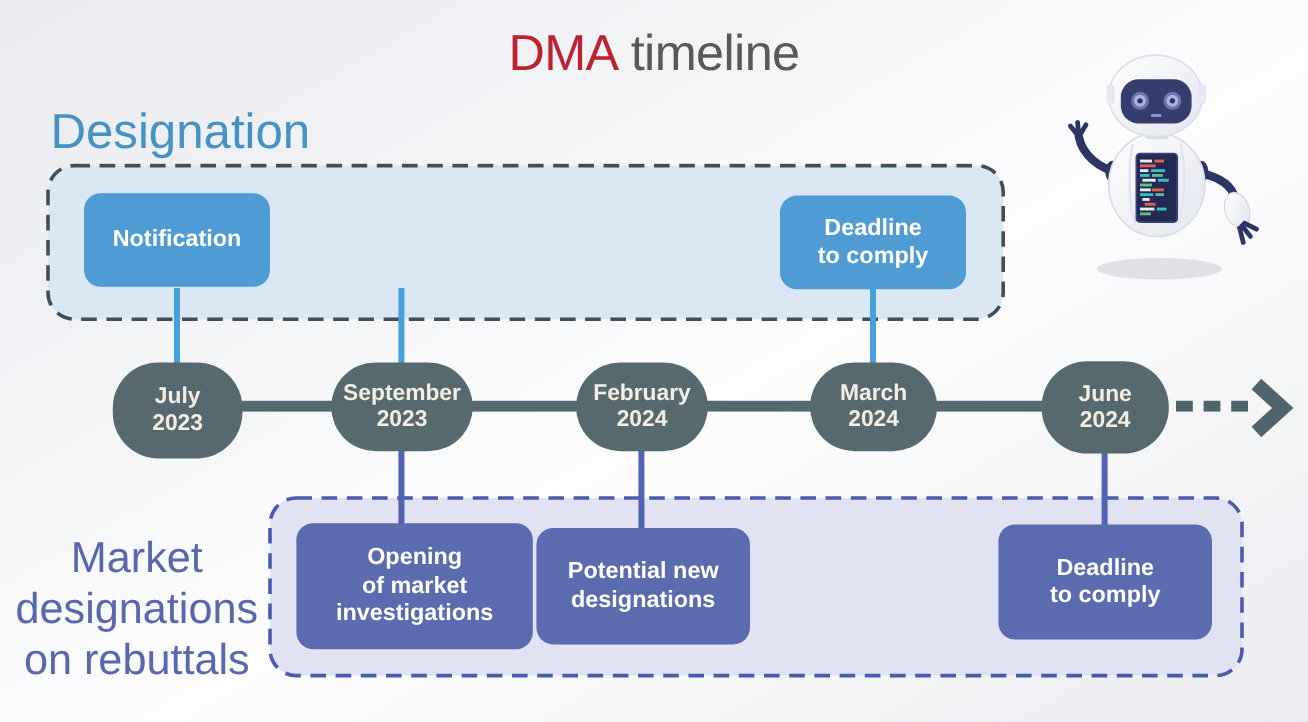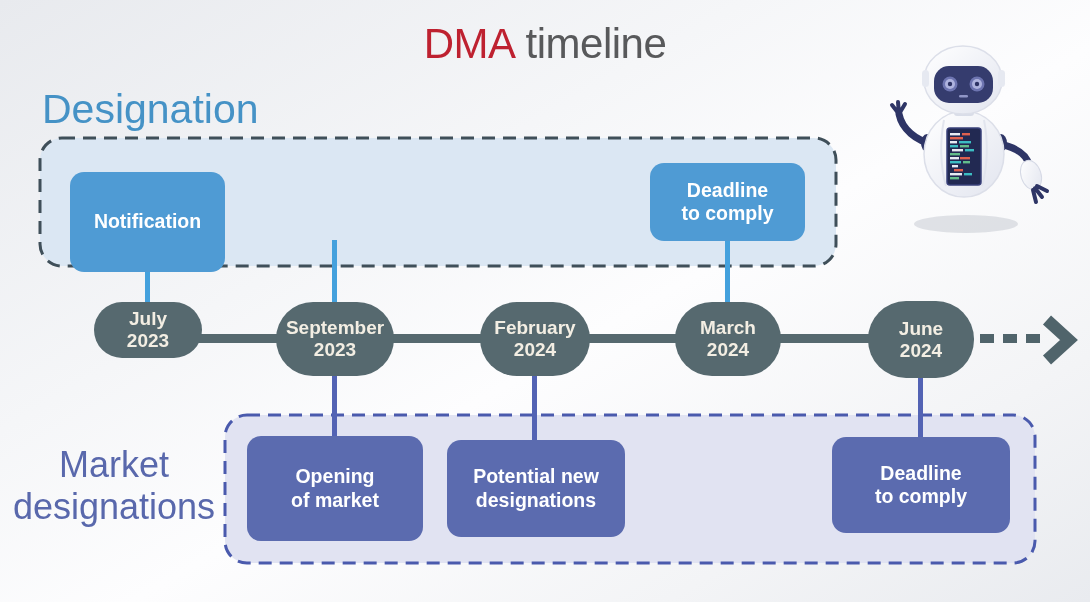--- a/index.html
+++ b/index.html
@@ -132,20 +132,21 @@
 
   <div class="sec-heading desig-heading">Designation</div>
 
   <svg class="container-svg" style="left:38px;top:136px;" width="800" height="132">
     <rect x="2" y="2" width="796" height="128" rx="22" fill="#dbe7f3" stroke="#3f4f59" stroke-width="3" stroke-dasharray="13 8"></rect>
   </svg>
 
   <div class="sec-heading market-heading">
     <div>Market</div>
     <div>designations</div>
+    <div>on rebuttals</div>
   </div>
 
   <svg class="container-svg" style="left:223px;top:413px;" width="814" height="152">
     <rect x="2" y="2" width="810" height="148" rx="22" fill="#e1e3f2" stroke="#4a5aad" stroke-width="3" stroke-dasharray="13 8"></rect>
   </svg>
 
   <div class="conn blue" style="left:145px;top:240px;height:66px;"></div>
   <div class="conn blue" style="left:332px;top:240px;height:66px;"></div>
   <div class="conn blue" style="left:725px;top:240px;height:66px;"></div>
 
@@ -154,52 +155,53 @@
   <div class="conn purple" style="left:918px;top:376px;height:63px;"></div>
 
   <div class="tl-bar"></div>
   <div class="adash" style="left:980px;"></div>
   <div class="adash" style="left:1003px;"></div>
   <div class="adash" style="left:1026px;"></div>
   <svg class="chev" width="42" height="56" viewBox="0 0 42 56">
     <path d="M7,8 L29,28 L7,48" fill="none" stroke="#50646b" stroke-width="12"></path>
   </svg>
 
-  <div class="node" style="left:94px;top:302px;width:108px;height:56px;align-items:center;">
+  <div class="node" style="left:94px;top:302px;width:108px;height:80px;align-items:center;">
     <span>July</span>
     <span>2023</span>
   </div>
   <div class="node" style="left:276px;top:302px;width:118px;height:74px;">
     <span>September</span>
     <span>2023</span>
   </div>
   <div class="node" style="left:480px;top:302px;width:110px;height:74px;">
     <span>February</span>
     <span>2024</span>
   </div>
   <div class="node" style="left:675px;top:302px;width:106px;height:74px;">
     <span>March</span>
     <span>2024</span>
   </div>
   <div class="node" style="left:868px;top:301px;width:106px;height:77px;">
     <span>June</span>
     <span>2024</span>
   </div>
 
-  <div class="evbox blue" style="left:70px;top:172px;width:155px;height:100px;">
+  <div class="evbox blue" style="left:70px;top:161px;width:155px;height:78px;">
     <span>Notification</span>
   </div>
   <div class="evbox blue" style="left:650px;top:163px;width:155px;height:78px;">
     <span>Deadline</span>
     <span>to comply</span>
   </div>
 
-  <div class="evbox purple" style="left:247px;top:436px;width:176px;height:105px;">
+  <div class="evbox purple" style="left:247px;top:436px;width:197px;height:105px;">
     <span>Opening</span>
     <span>of market</span>
+    <span>investigations</span>
   </div>
   <div class="evbox purple" style="left:447px;top:440px;width:178px;height:97px;">
     <span>Potential new</span>
     <span>designations</span>
   </div>
   <div class="evbox purple" style="left:832px;top:437px;width:178px;height:96px;">
     <span>Deadline</span>
     <span>to comply</span>
   </div>
 

